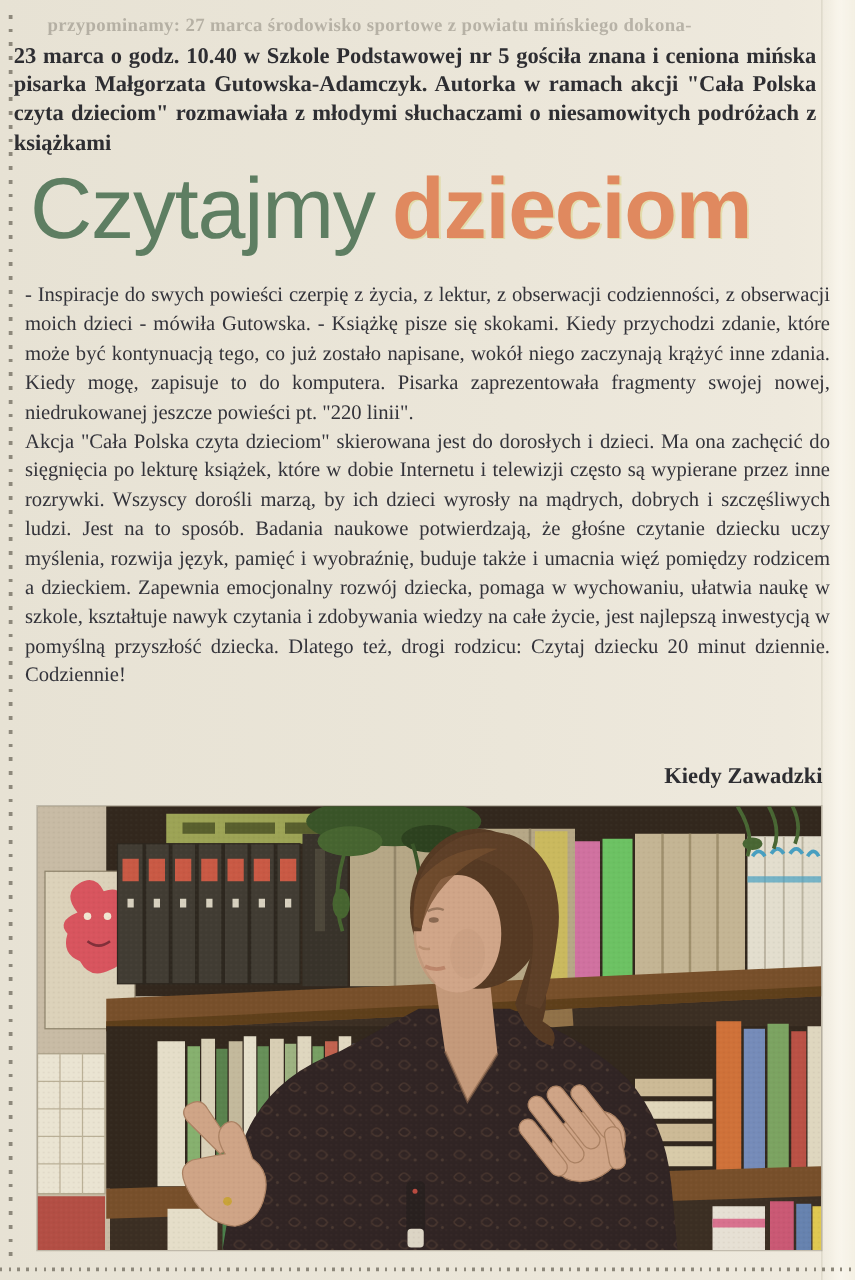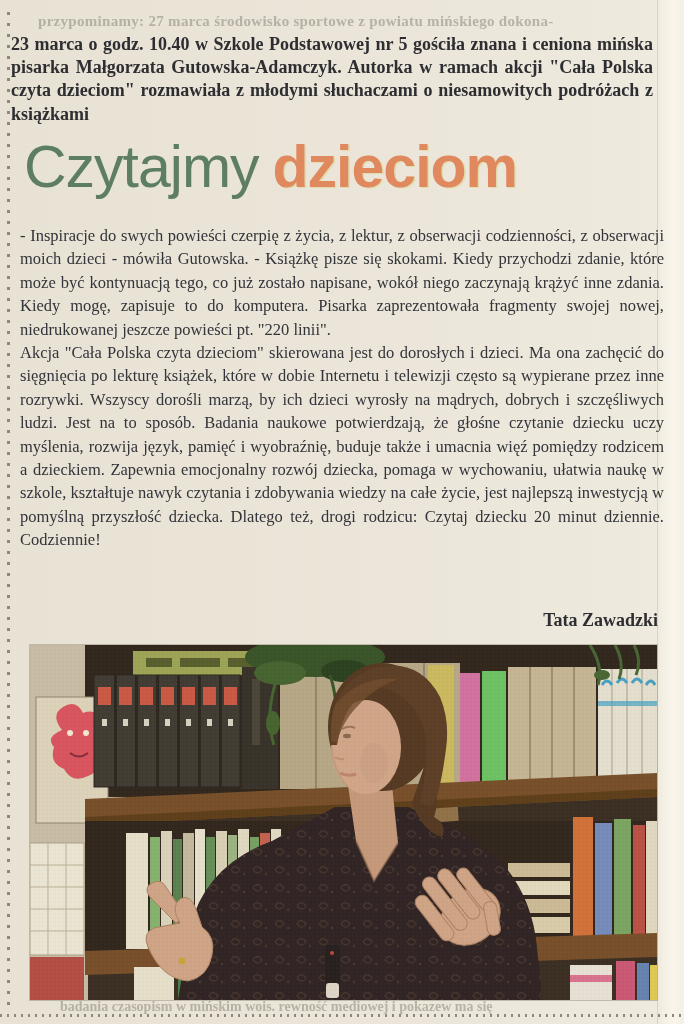--- a/index.html
+++ b/index.html
@@ -32,21 +32,21 @@
   .bleed-top{left:38px;top:13px;font-size:15px;letter-spacing:.3px;}
   .bleed-bottom{left:60px;top:999px;font-size:14px;}
   .lead{
     position:absolute;left:11px;top:33px;width:642px;
     font-size:18px;line-height:23.2px;font-weight:bold;
     text-align:justify;color:#2e2e32;
   }
   .headline{
     position:absolute;left:24px;top:129px;width:640px;height:80px;
     font-family:"Liberation Sans", sans-serif;
-    font-size:59px;line-height:76px;letter-spacing:-1px;white-space:nowrap;
+    font-size:69px;line-height:76px;letter-spacing:-1px;white-space:nowrap;
   }
   .headline .w1{font-weight:500;}
   .headline .w2{font-weight:bold;margin-left:14px;text-shadow:1.5px 1px 0 rgba(210,200,90,.35);}
   .body-text{
     position:absolute;left:20px;top:224px;width:644px;max-height:388px;overflow:hidden;
     font-size:16.5px;line-height:23.4px;text-align:justify;color:#33333a;
   }
   .body-text p{margin:0;}
   .byline{
     position:absolute;right:26px;top:610px;
@@ -72,21 +72,21 @@
 
   <div class="headline">
     <span class="w1" style="color:#5e7e62">Czytajmy</span><span class="w2" style="color:#e0895f">dzieciom</span>
   </div>
 
   <div class="body-text">
     <p>- Inspiracje do swych powieści czerpię z życia, z lektur, z obserwacji codzienności, z obserwacji moich dzieci - mówiła Gutowska. - Książkę pisze się skokami. Kiedy przychodzi zdanie, które może być kontynuacją tego, co już zostało napisane, wokół niego zaczynają krążyć inne zdania. Kiedy mogę, zapisuje to do komputera. Pisarka zaprezentowała fragmenty swojej nowej, niedrukowanej jeszcze powieści pt. "220 linii".</p>
     <p>Akcja "Cała Polska czyta dzieciom" skierowana jest do dorosłych i dzieci. Ma ona zachęcić do sięgnięcia po lekturę książek, które w dobie Internetu i telewizji często są wypierane przez inne rozrywki. Wszyscy dorośli marzą, by ich dzieci wyrosły na mądrych, dobrych i szczęśliwych ludzi. Jest na to sposób. Badania naukowe potwierdzają, że głośne czytanie dziecku uczy myślenia, rozwija język, pamięć i wyobraźnię, buduje także i umacnia więź pomiędzy rodzicem a dzieckiem. Zapewnia emocjonalny rozwój dziecka, pomaga w wychowaniu, ułatwia naukę w szkole, kształtuje nawyk czytania i zdobywania wiedzy na całe życie, jest najlepszą inwestycją w pomyślną przyszłość dziecka. Dlatego też, drogi rodzicu: Czytaj dziecku 20 minut dziennie. Codziennie!</p>
   </div>
 
-  <div class="byline">Tata Zawadzki</div>
+  <div class="byline">Kiedy Zawadzki</div>
 
   <svg class="photo" viewBox="0 0 627 355" preserveAspectRatio="none">
     <defs>
       <pattern id="pais" width="22" height="18" patternUnits="userSpaceOnUse">
         <path d="M3,9 q4,-7 9,0 q-4,6 -9,0" fill="none" stroke="#7a5640" stroke-width="1.3" opacity="0.5"></path>
         <circle cx="16" cy="13" r="1.2" fill="#8a6a50" opacity="0.5"></circle>
       </pattern>
       <pattern id="grain" width="4" height="4" patternUnits="userSpaceOnUse">
         <circle cx="1" cy="1" r="0.6" fill="#2b2014" opacity="0.10"></circle>
         <circle cx="3" cy="3" r="0.5" fill="#f5ecd8" opacity="0.10"></circle>
@@ -288,14 +288,13 @@
         <rect x="295" y="300" width="15" height="44" rx="4" fill="#1a1214"></rect>
         <rect x="296" y="338" width="13" height="15" rx="3" fill="#ddd6c8"></rect>
         <circle cx="302" cy="308" r="2" fill="#b84038"></circle>
       </g>
     </g>
 
     <rect x="0" y="0" width="627" height="355" fill="url(#grain)"></rect>
     <rect x="0" y="0" width="627" height="355" fill="#d8c8a8" opacity="0.08"></rect>
   </svg>
 
-  <div class="bleed bleed-bottom">badania czasopism w mińskim wois.  rewność mediowej i pokazew ma się</div>
 </div>
 
 </body></html>

